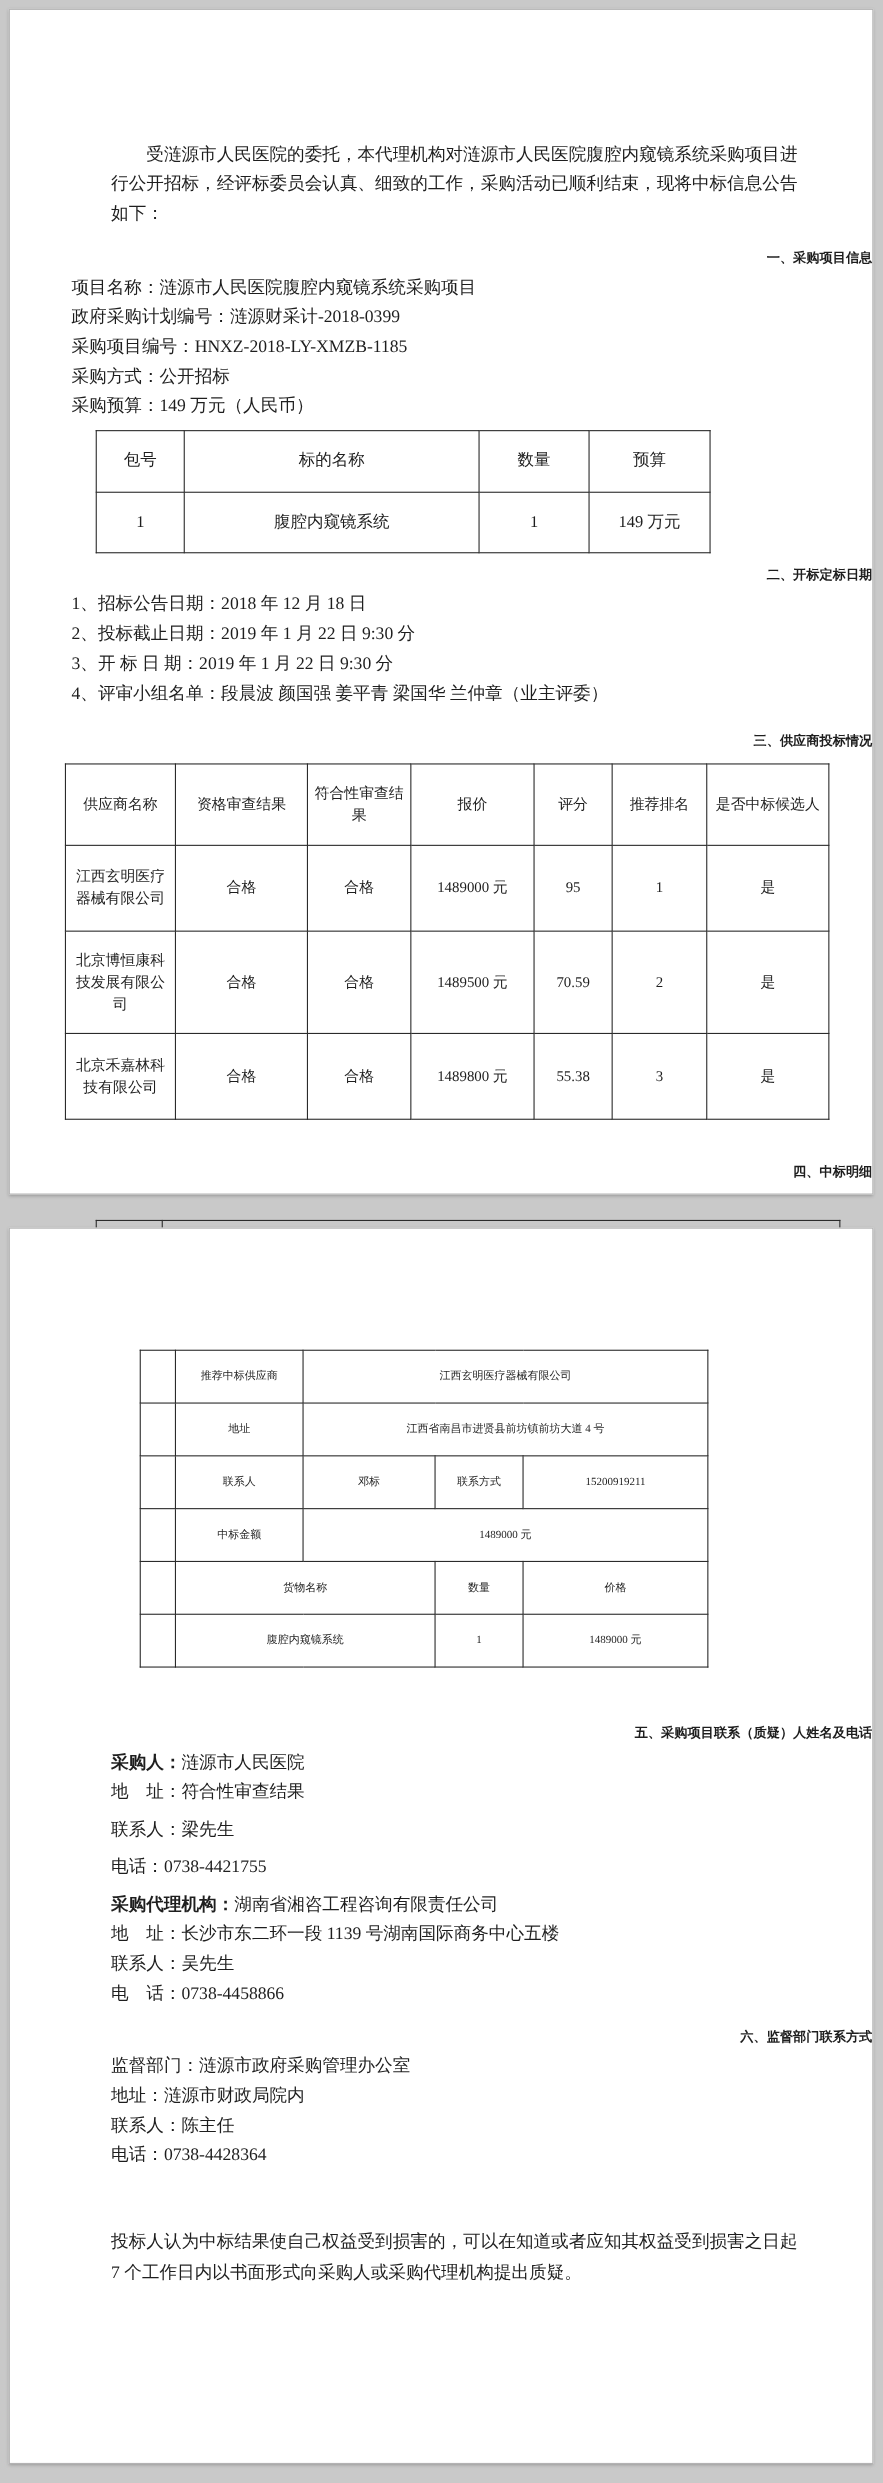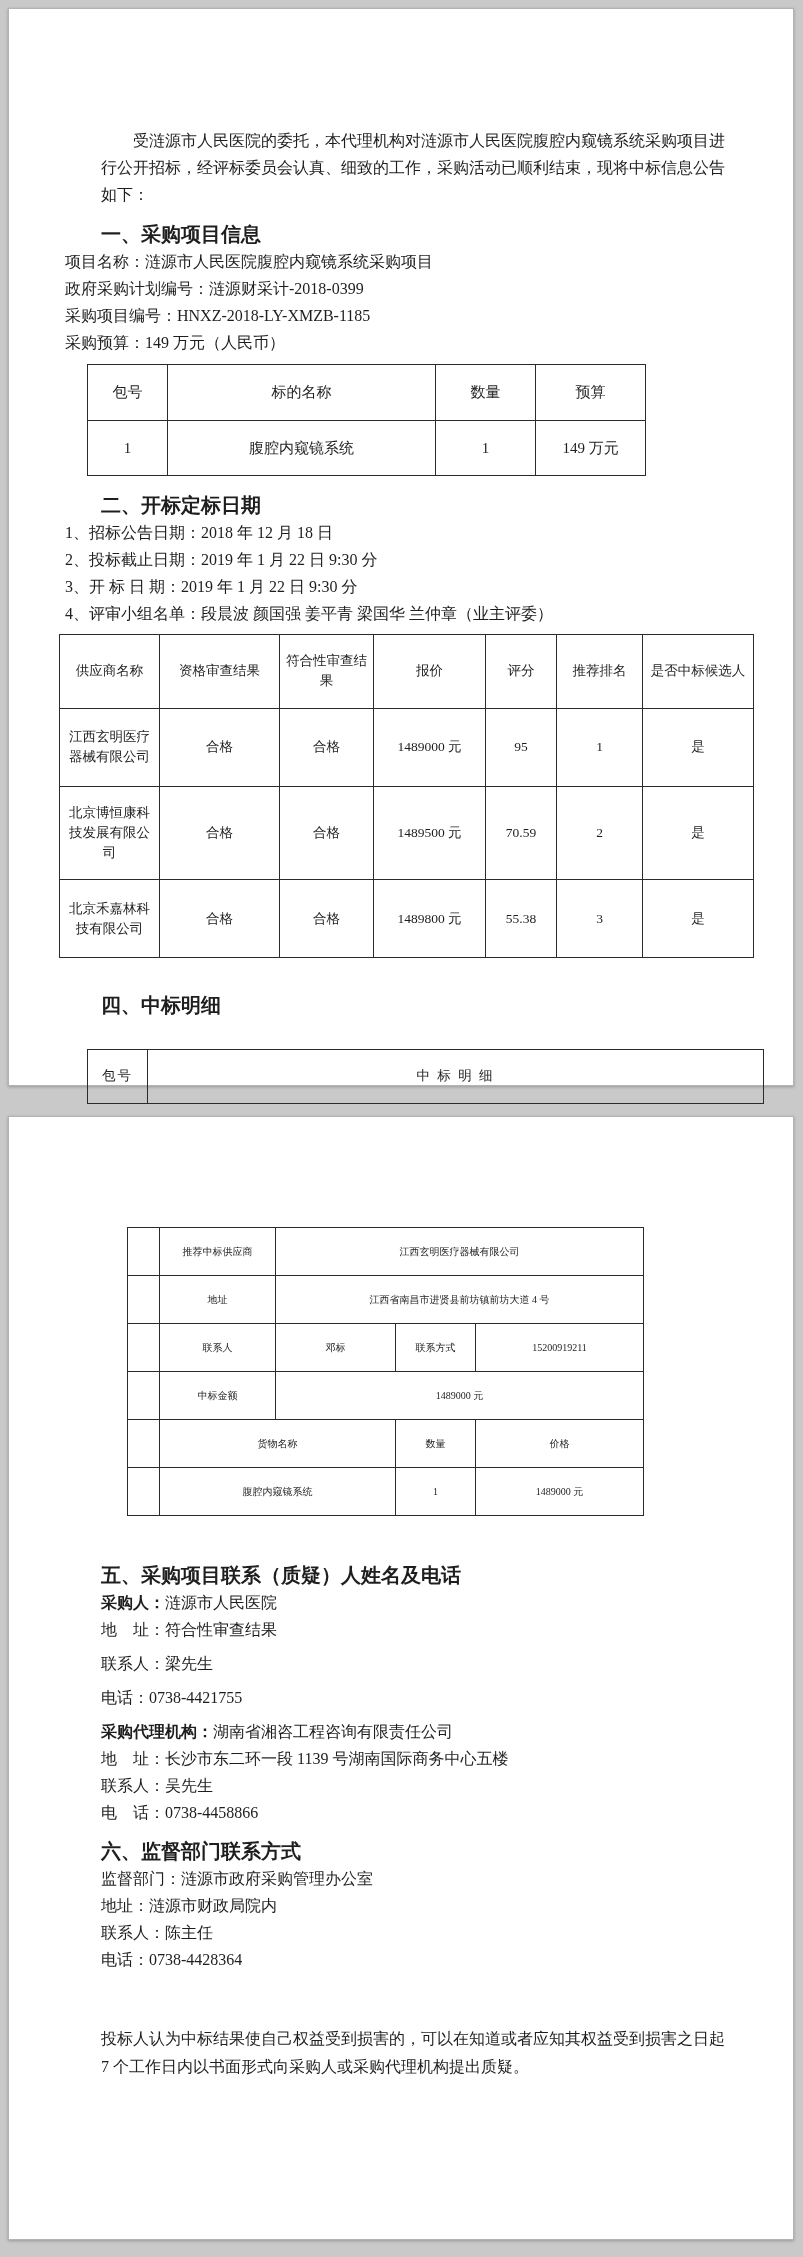--- a/index.html
+++ b/index.html
@@ -19,21 +19,21 @@
   }
   .page1{top:8px;height:1078px;}
   .page2{top:1116px;height:1124px;}
   .intro{
     margin:118px 58px 0 92px;
     font-size:16px;line-height:27px;
     text-indent:2em;
   }
   .h{
     margin:13px 0 0 92px;
-    font-size:20px;font-weight:bold;line-height:27px;
+    font-size:12px;font-weight:bold;line-height:27px;text-align:right;
   }
   .line{
     margin:0 0 0 56px;
     font-size:16px;line-height:27px;
   }
   table{border-collapse:collapse;table-layout:fixed;}
   td{
     border:1px solid #2b2b2b;
     text-align:center;vertical-align:middle;
     padding:16px 4px;box-sizing:border-box;
@@ -60,20 +60,21 @@
 <body>
 
 <div class="page page1">
 
   <p class="intro">受涟源市人民医院的委托，本代理机构对涟源市人民医院腹腔内窥镜系统采购项目进行公开招标，经评标委员会认真、细致的工作，采购活动已顺利结束，现将中标信息公告如下：</p>
 
   <h3 class="h">一、采购项目信息</h3>
   <p class="line">项目名称：涟源市人民医院腹腔内窥镜系统采购项目</p>
   <p class="line">政府采购计划编号：涟源财采计-2018-0399</p>
   <p class="line">采购项目编号：HNXZ-2018-LY-XMZB-1185</p>
+  <p class="line">采购方式：公开招标</p>
   <p class="line">采购预算：149 万元（人民币）</p>
 
   <table class="t-content">
     <colgroup>
         <col style="width:80px">
         <col style="width:268px">
         <col style="width:100px">
         <col style="width:110px">
       </colgroup>
     <tbody>
@@ -85,26 +86,27 @@
     </tr>
     <tr>
       <td>1</td>
       <td>腹腔内窥镜系统</td>
       <td>1</td>
       <td>149 万元</td>
     </tr>
   </tbody>
     </table>
 
-  <h3 class="h" style="margin-top:16px">二、开标定标日期</h3>
+  <h3 class="h" style="margin-top:6px">二、开标定标日期</h3>
   <p class="line">1、招标公告日期：2018 年 12 月 18 日</p>
   <p class="line">2、投标截止日期：2019 年 1 月 22 日 9:30 分</p>
   <p class="line">3、开 标 日 期：2019 年 1 月 22 日 9:30 分</p>
   <p class="line">4、评审小组名单：段晨波 颜国强 姜平青 梁国华 兰仲章（业主评委）</p>
 
+  <h3 class="h" style="margin-top:16px">三、供应商投标情况</h3>
   <table class="t-bid">
     <colgroup>
         <col style="width:100px">
         <col style="width:120px">
         <col style="width:94px">
         <col style="width:112px">
         <col style="width:71px">
         <col style="width:86px">
         <col style="width:111px">
       </colgroup>

